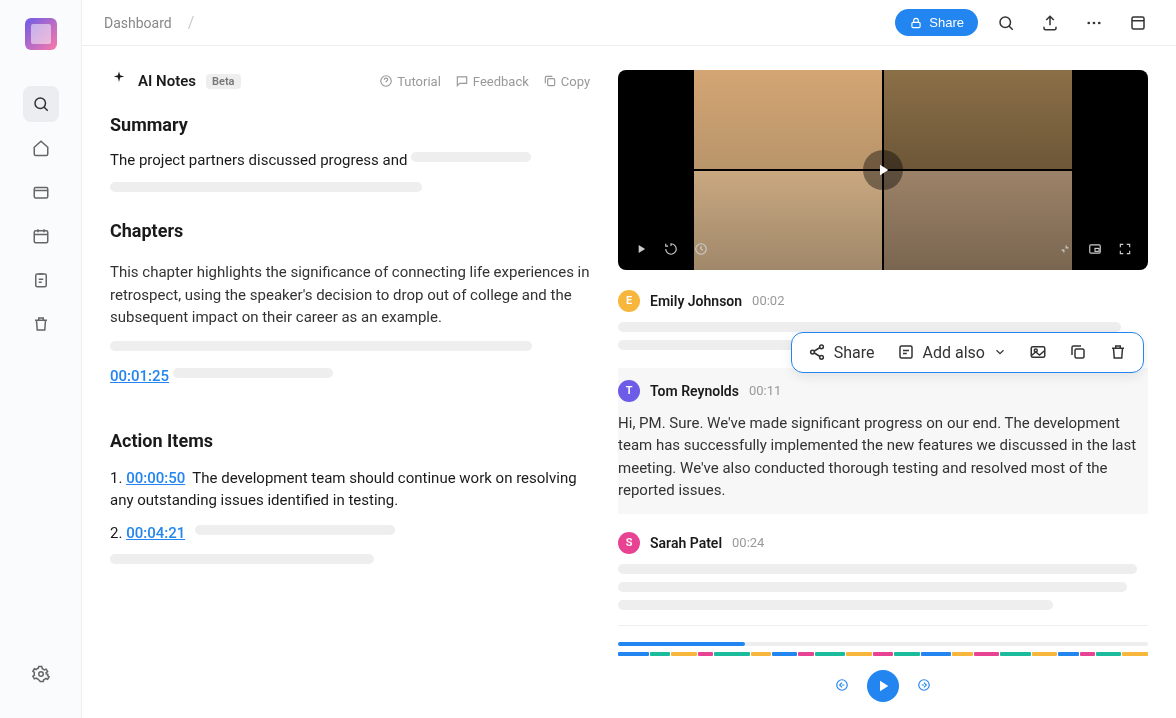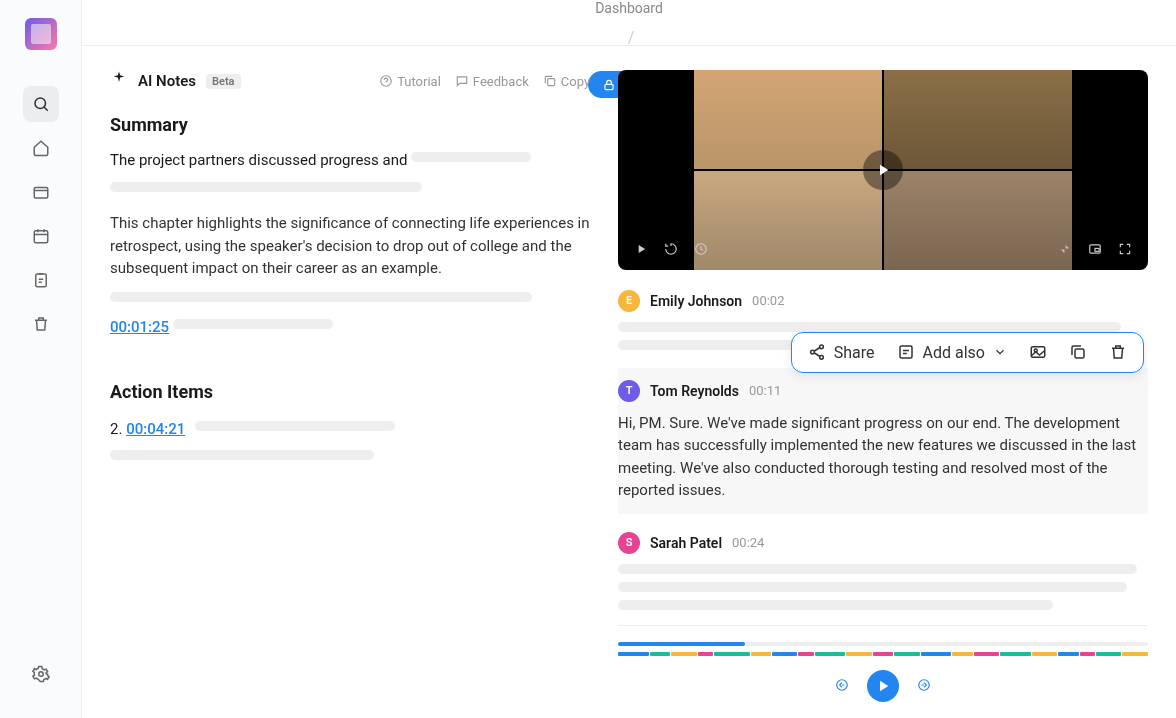--- a/index.html
+++ b/index.html
@@ -7,21 +7,21 @@
     
     .sidebar { width: 82px; background: #fafbfc; display: flex; flex-direction: column; align-items: center; padding: 18px 0; border-right: 1px solid #eee; }
     .logo { width: 32px; height: 32px; background: linear-gradient(135deg, #6c5ce7, #fd79a8); border-radius: 6px; margin-bottom: 36px; position: relative; }
     .logo::before { content: ''; position: absolute; inset: 6px; background: rgba(255,255,255,0.5); border-radius: 2px; }
     .nav-icon { width: 36px; height: 36px; display: flex; align-items: center; justify-content: center; color: #666; margin-bottom: 8px; border-radius: 8px; cursor: pointer; }
     .nav-icon.active { background: #ebedf0; color: #333; }
     .nav-spacer { flex: 1; }
     
     .main { flex: 1; display: flex; flex-direction: column; }
     
-    .topbar { height: 46px; display: flex; align-items: center; padding: 0 22px; border-bottom: 1px solid #eee; gap: 12px; flex-direction: column; }
+    .topbar { height: 46px; display: flex; align-items: center; padding: 0 22px; border-bottom: 1px solid #eee; gap: 12px; }
     .breadcrumb-text { color: #888; font-size: 14px; }
     .breadcrumb-slash { color: #ccc; margin-left: 4px; }
     .top-spacer { flex: 1; }
     .share-btn { background: #2285f0; color: #fff; border: none; border-radius: 16px; padding: 6px 14px; font-size: 13px; display: flex; align-items: center; gap: 6px; cursor: pointer; }
     .top-icon { width: 32px; height: 32px; display: flex; align-items: center; justify-content: center; color: #333; cursor: pointer; }
     
     .content { flex: 1; display: flex; overflow: hidden; }
     
     .left-panel { width: 49%; padding: 24px 28px; overflow-y: auto; }
     .ai-header { display: flex; align-items: center; gap: 8px; margin-bottom: 22px; }
@@ -199,30 +199,36 @@
           </div>
         </div>
       </div>
 
       <h1 class="section-h1">Summary</h1>
       <p class="summary-text">
         <span>The  project partners discussed progress and</span> <span class="placeholder" style="display:inline-block;width:120px;vertical-align:middle;"></span>
       </p>
       <div class="placeholder" style="width:65%"></div>
 
+      <h1 class="section-h1" style="margin-top:28px">Chapters</h1>
       <div class="chapter">
         <p class="chapter-body">This chapter highlights the significance of connecting life experiences in retrospect, using the speaker's decision to drop out of college and the subsequent impact on their career as an example.</p>
         <div class="placeholder" style="width:88%"></div>
         <div class="chapter-line" style="margin-top:16px">
           <a class="ts-link">00:01:25</a>
           <span class="placeholder" style="display:inline-block;width:160px;vertical-align:middle;"></span>
         </div>
       </div>
 
       <h1 class="section-h1" style="margin-top:44px">Action Items</h1>
+      <p class="action-item">
+        <span>1.</span>
+        <a class="ts-link">00:00:50</a>&nbsp;
+        <span>The development team should continue work on resolving any outstanding issues identified in testing.</span>
+      </p>
       <p class="action-item">
         <span>2.</span>
         <a class="ts-link">00:04:21</a>
         <span class="placeholder" style="display:inline-block;width:200px;vertical-align:middle;margin-left:6px"></span>
       </p>
       <div class="placeholder" style="width:55%"></div>
     </div>
 
     <div class="right-panel">
       <div class="video">

